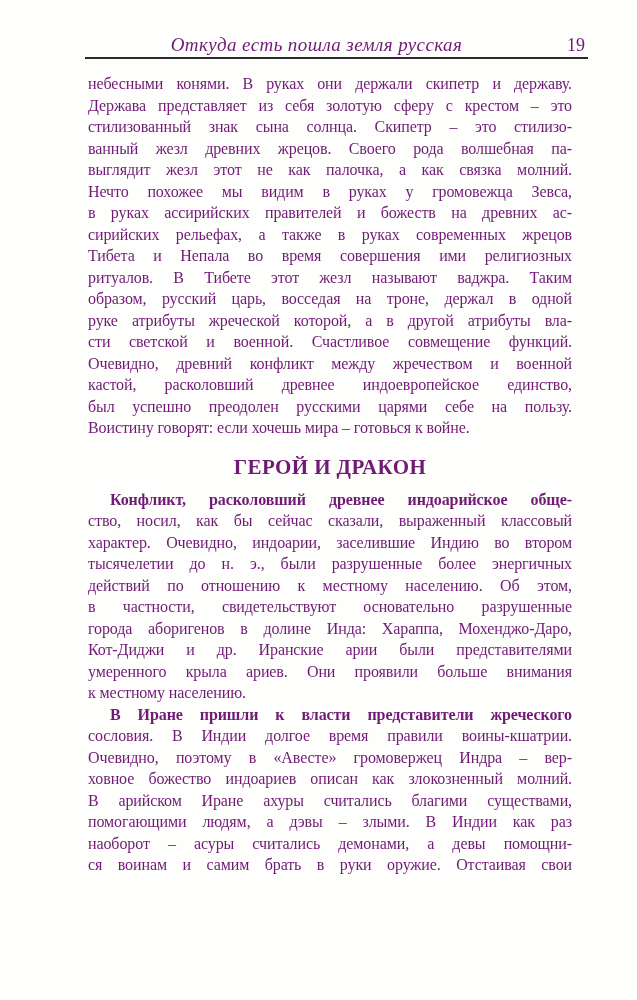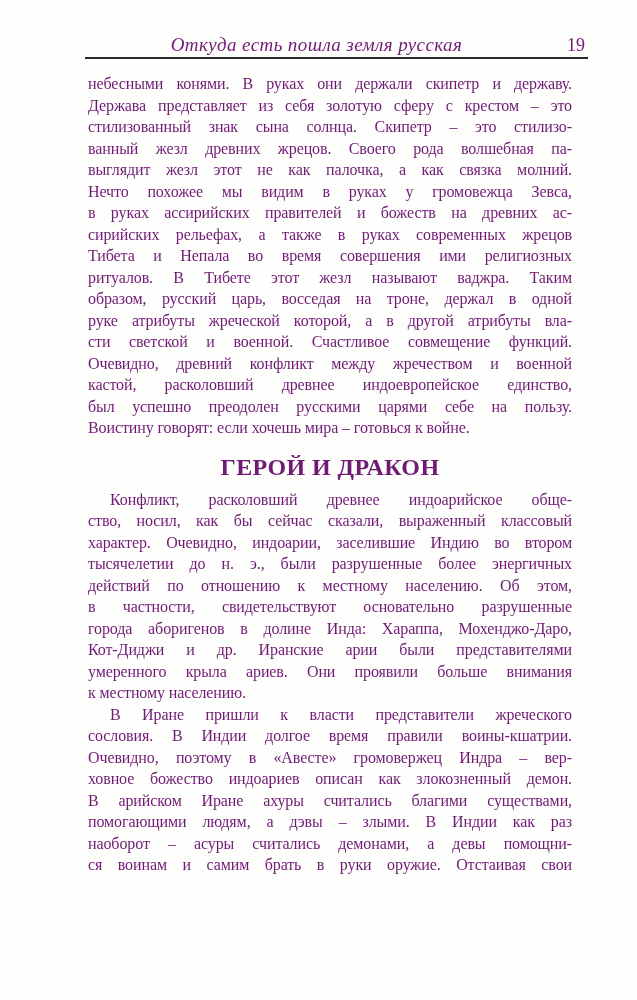--- a/index.html
+++ b/index.html
@@ -57,24 +57,25 @@
     text-align: justify;
     text-align-last: justify;
     text-justify: inter-word;
   }
   .line.last {
     text-align-last: left;
     font-family: Liberation Serif, serif;
   }
   .line.indent {
     text-indent: 22px;
+    font-weight: bold;
   }
   .section-heading {
     font-weight: bold;
-    font-size: 24px;
+    font-size: 21px;
     line-height: 26px;
     text-align: center;
     letter-spacing: 0.4px;
     margin-top: 15px;
     margin-bottom: 9px;
   }
 </style>
 </head>
 <body>
 
@@ -113,21 +114,21 @@
         <div class="line">в частности, свидетельствуют основательно разрушенные</div>
         <div class="line">города аборигенов в долине Инда: Хараппа, Мохенджо-Даро,</div>
         <div class="line">Кот-Диджи и др. Иранские арии были представителями</div>
         <div class="line">умеренного крыла ариев. Они проявили больше внимания</div>
         <div class="line last">к местному населению.</div>
       </div>
       <div class="paragraph">
         <div class="line indent">В Иране пришли к власти представители жреческого</div>
         <div class="line">сословия. В Индии долгое время правили воины-кшатрии.</div>
         <div class="line">Очевидно, поэтому в «Авесте» громовержец Индра – вер-</div>
-        <div class="line">ховное божество индоариев описан как злокозненный демон.</div>
+        <div class="line">ховное божество индоариев описан как злокозненный молний.</div>
         <div class="line">В арийском Иране ахуры считались благими существами,</div>
         <div class="line">помогающими людям, а дэвы – злыми. В Индии как раз</div>
         <div class="line">наоборот – асуры считались демонами, а девы помощни-</div>
       </div>
       <div class="paragraph">
         <div class="line">ся воинам и самим брать в руки оружие. Отстаивая свои</div>
       </div>
     </div>
 </div>
 

